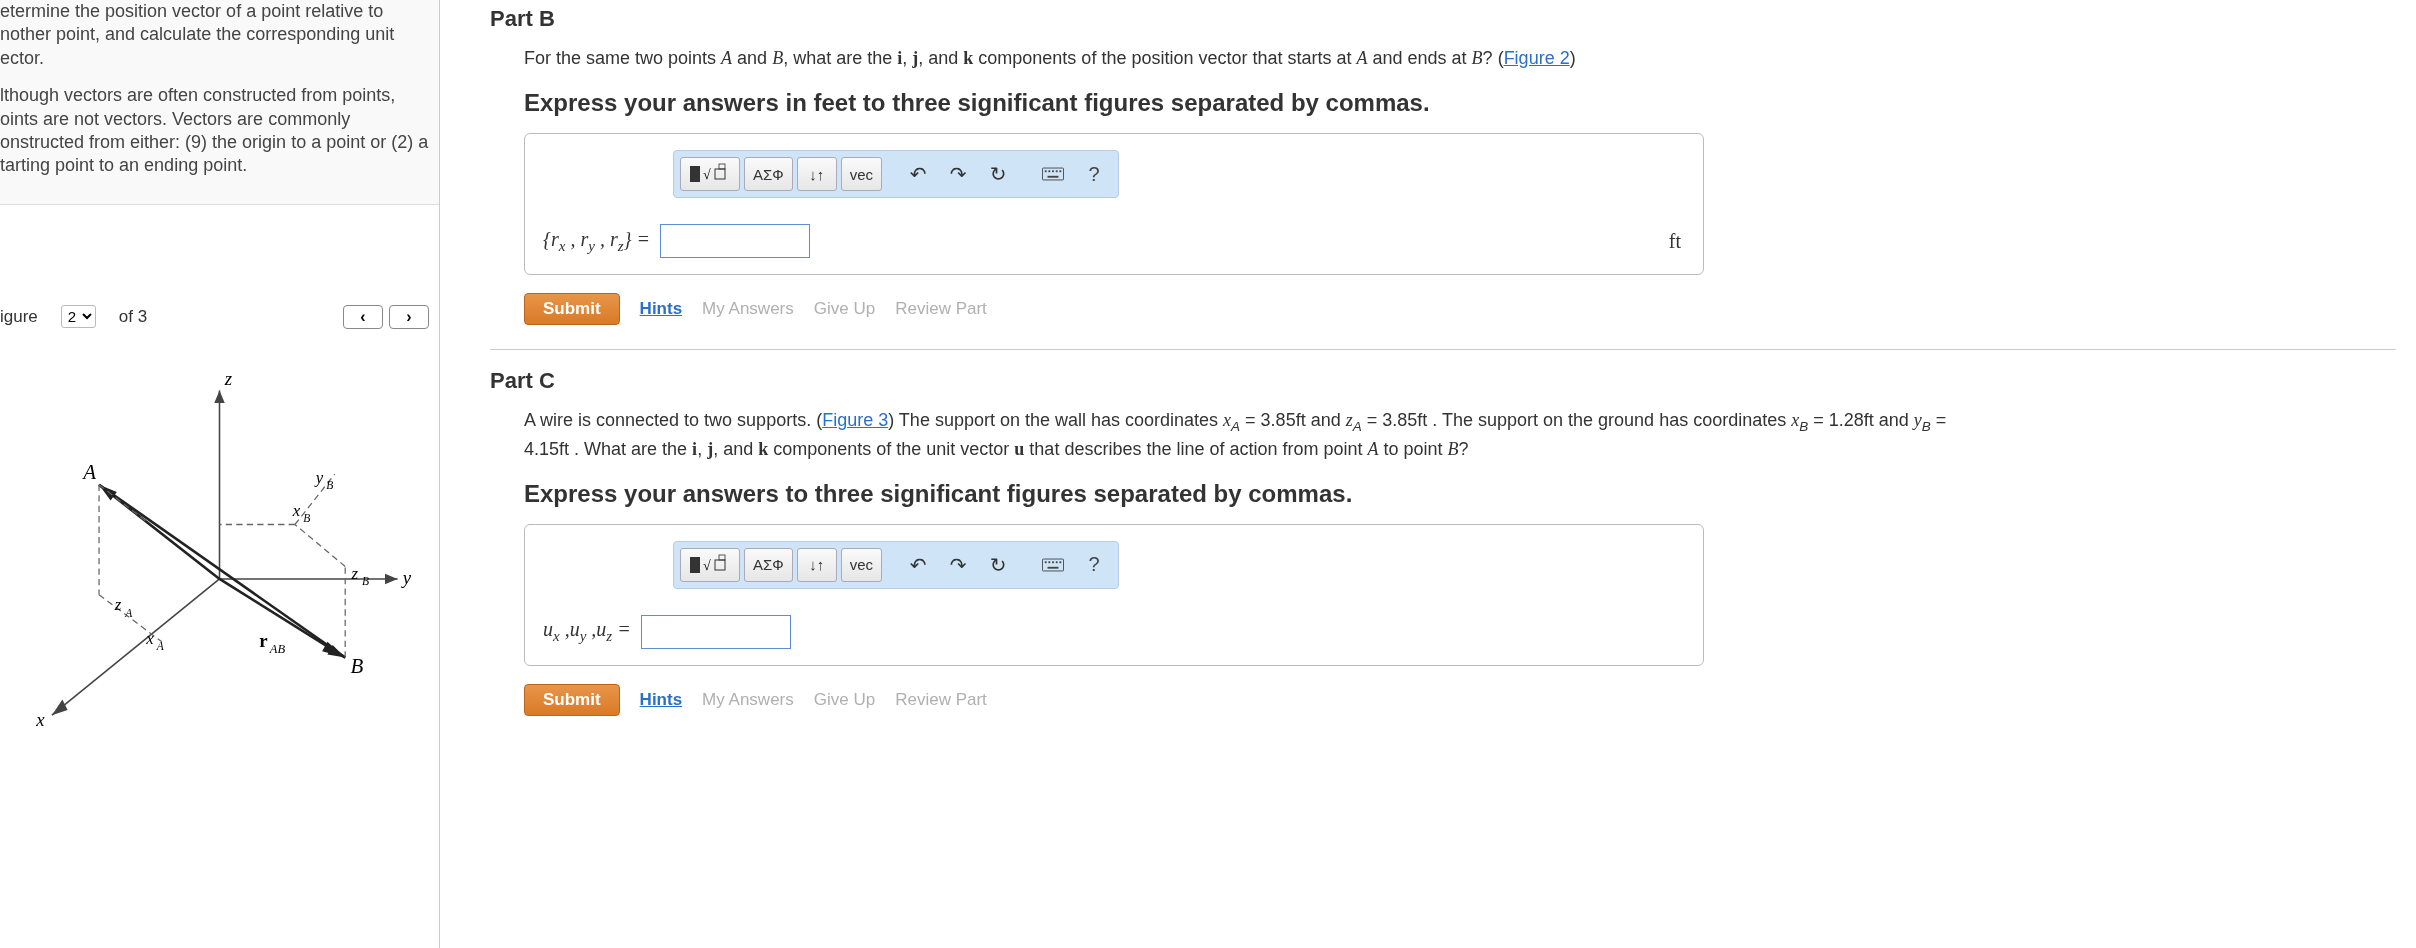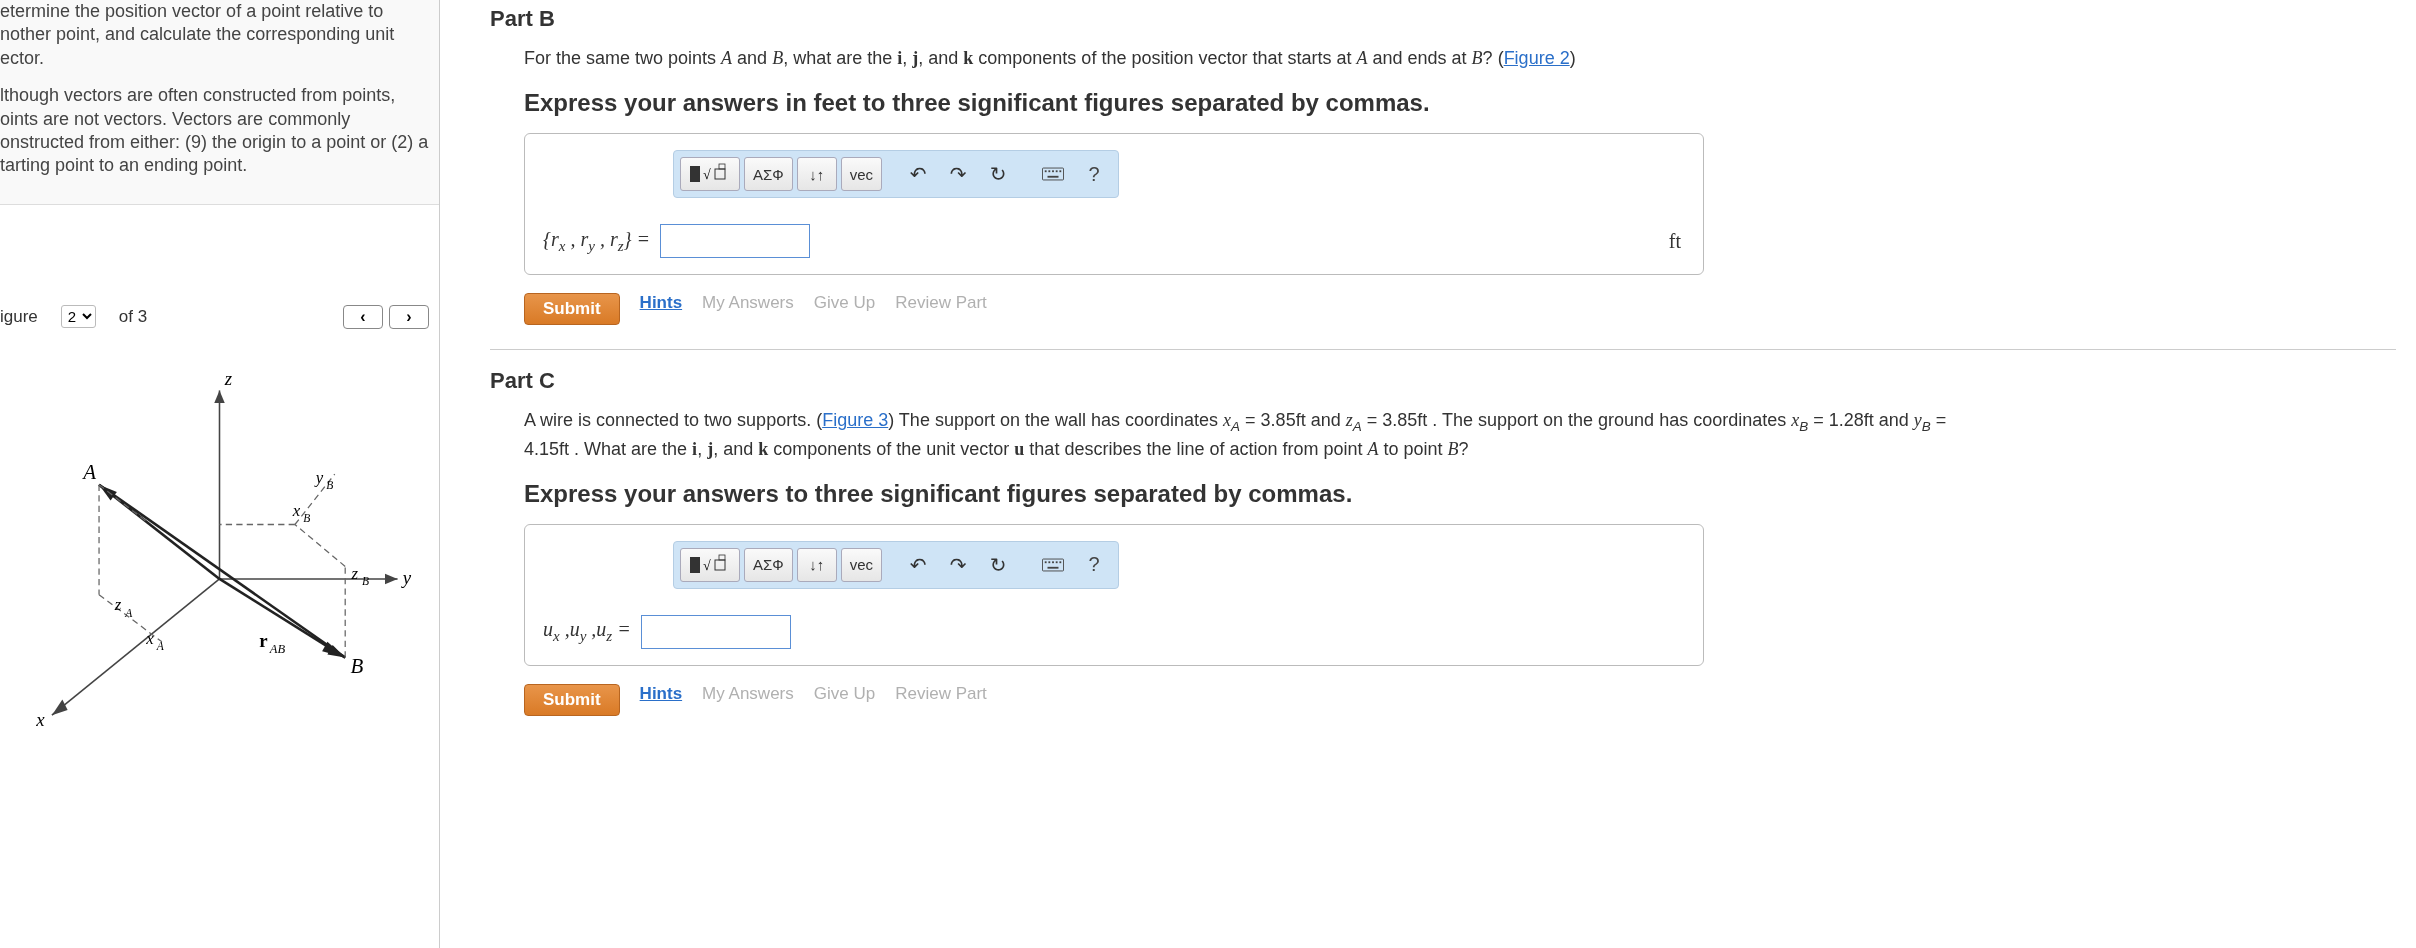--- a/index.html
+++ b/index.html
@@ -148,21 +148,21 @@
     font-size: 16px;
   }
   .unit {
     position: absolute;
     right: 22px;
     font-family: "Times New Roman", serif;
     font-size: 20px;
   }
   .action-row {
     display: flex;
-    align-items: flex-start;
+    align-items: center;
     gap: 20px;
     margin: 0 0 24px 34px;
   }
   .submit-btn {
     background: linear-gradient(#e8954a,#d97a26);
     border: 1px solid #b86520;
     color: #fff;
     font-weight: bold;
     font-size: 17px;
     border-radius: 4px;

